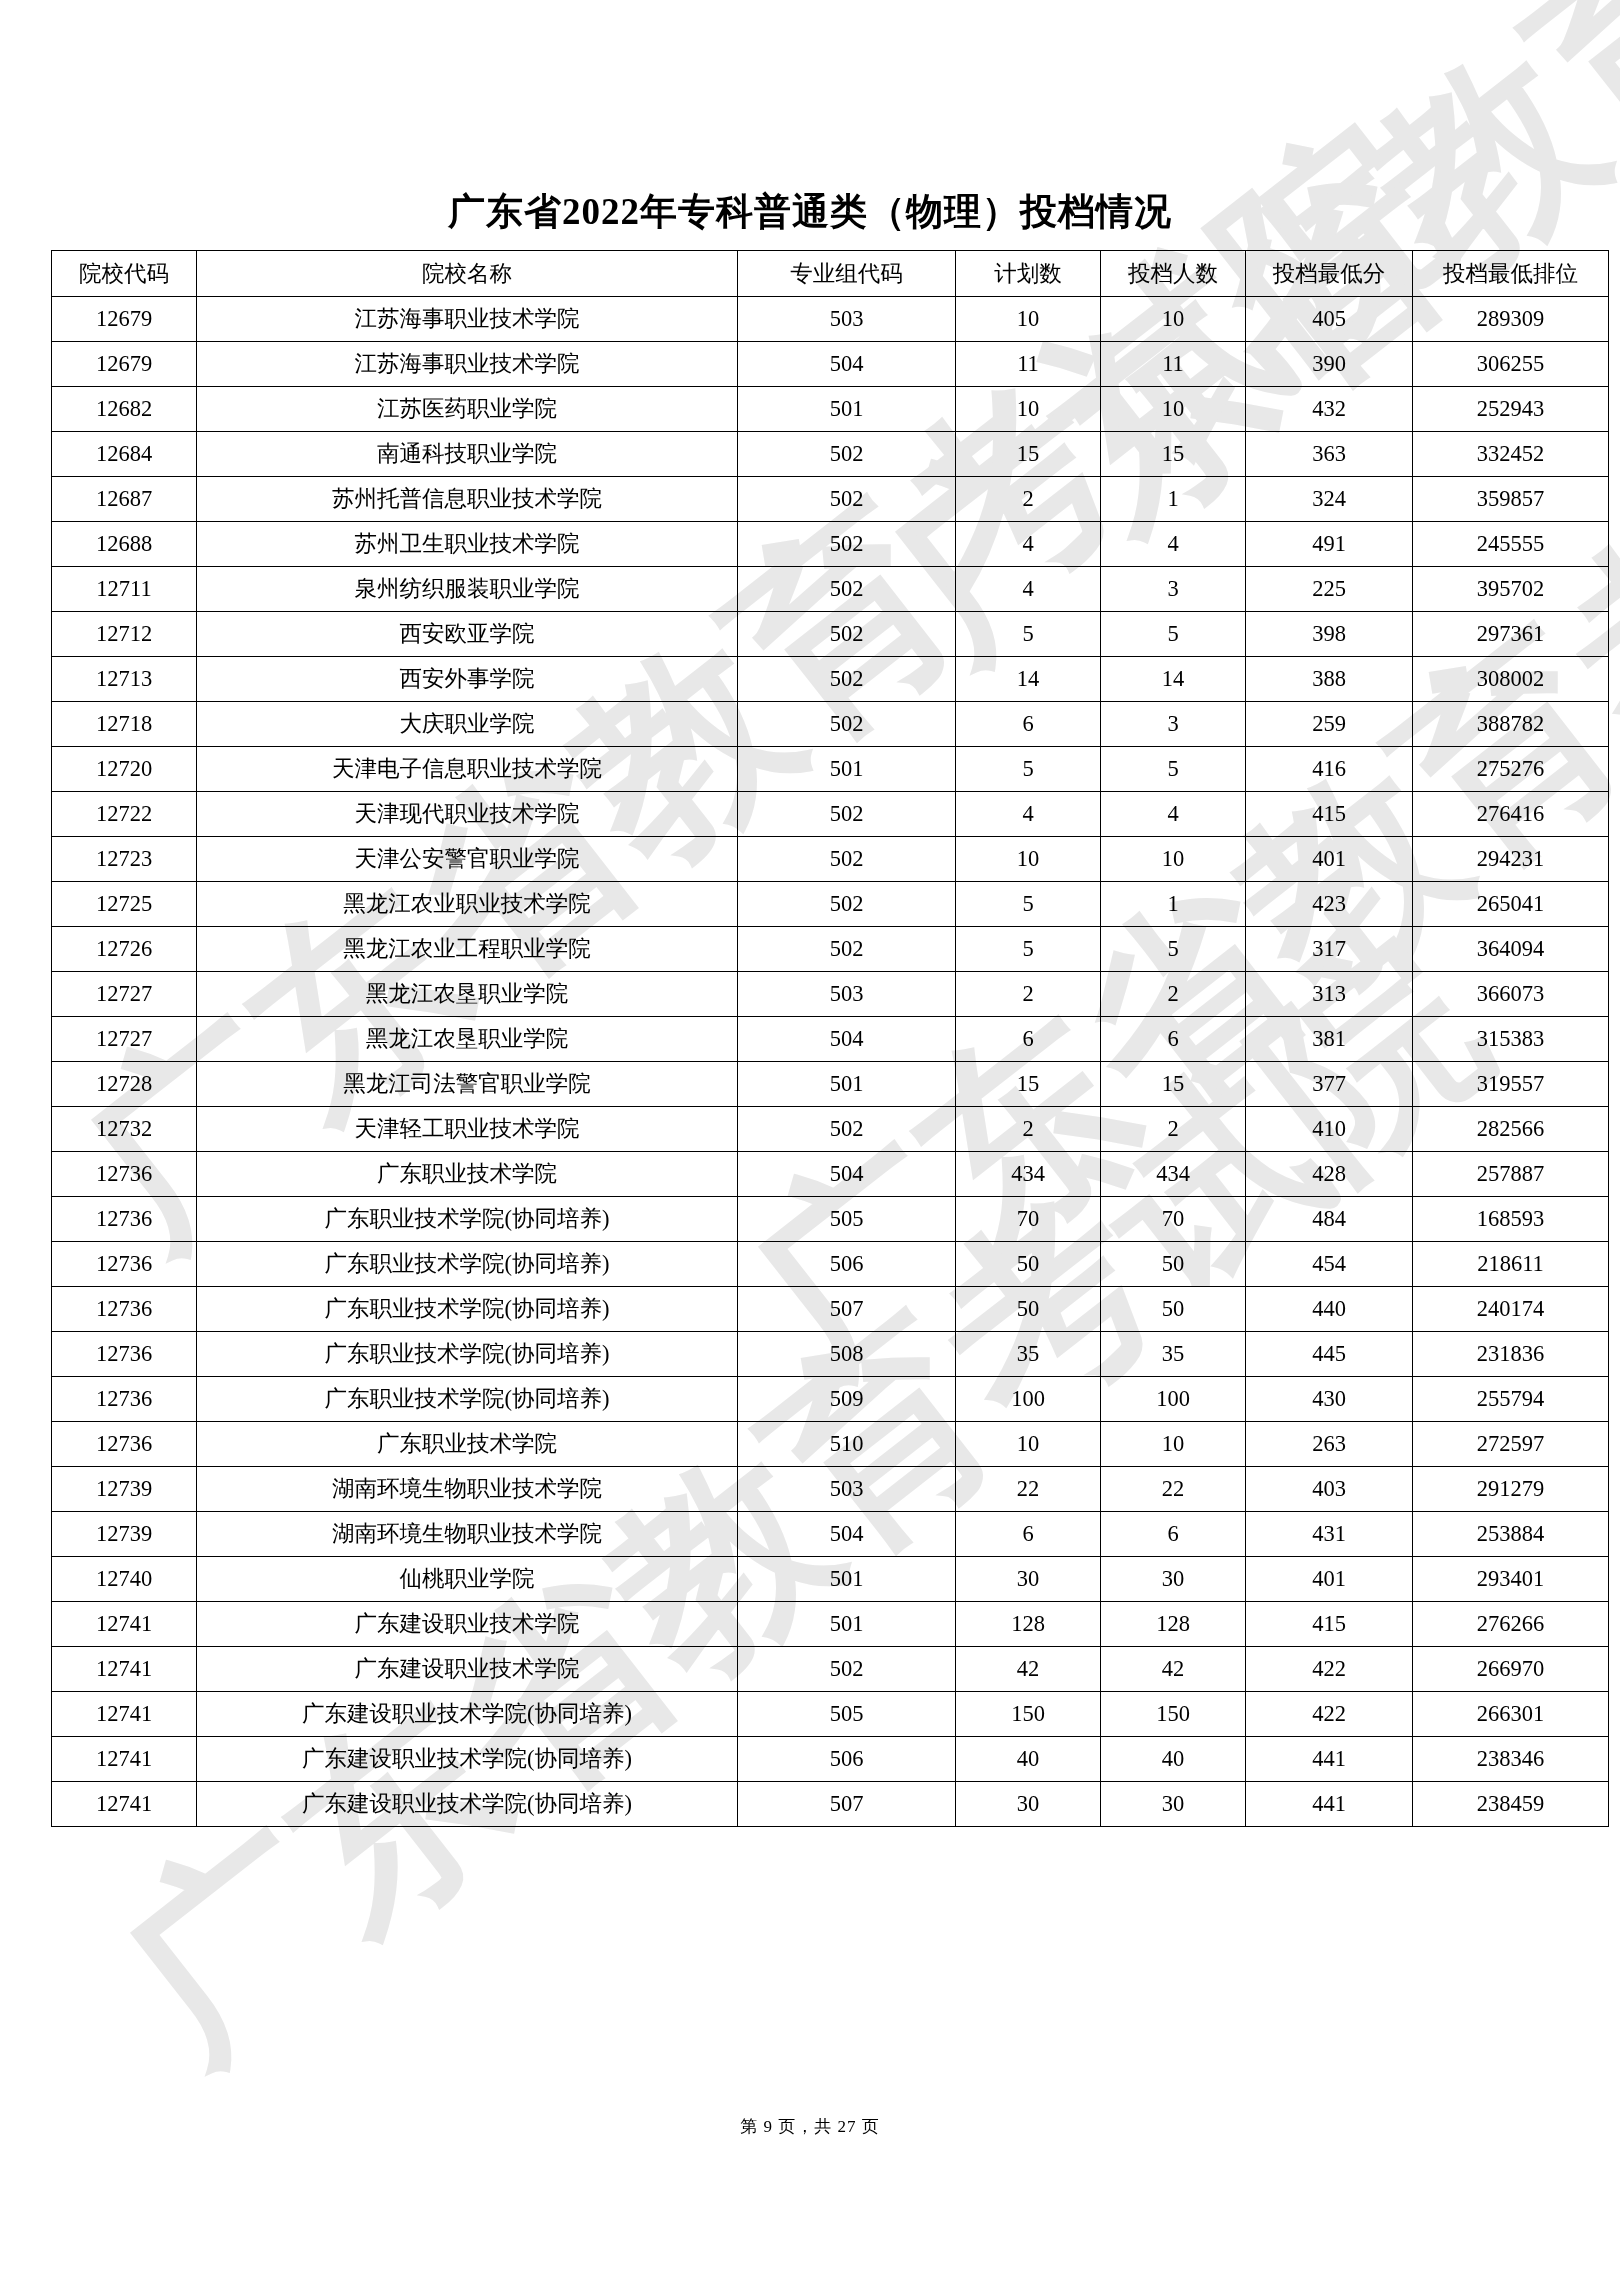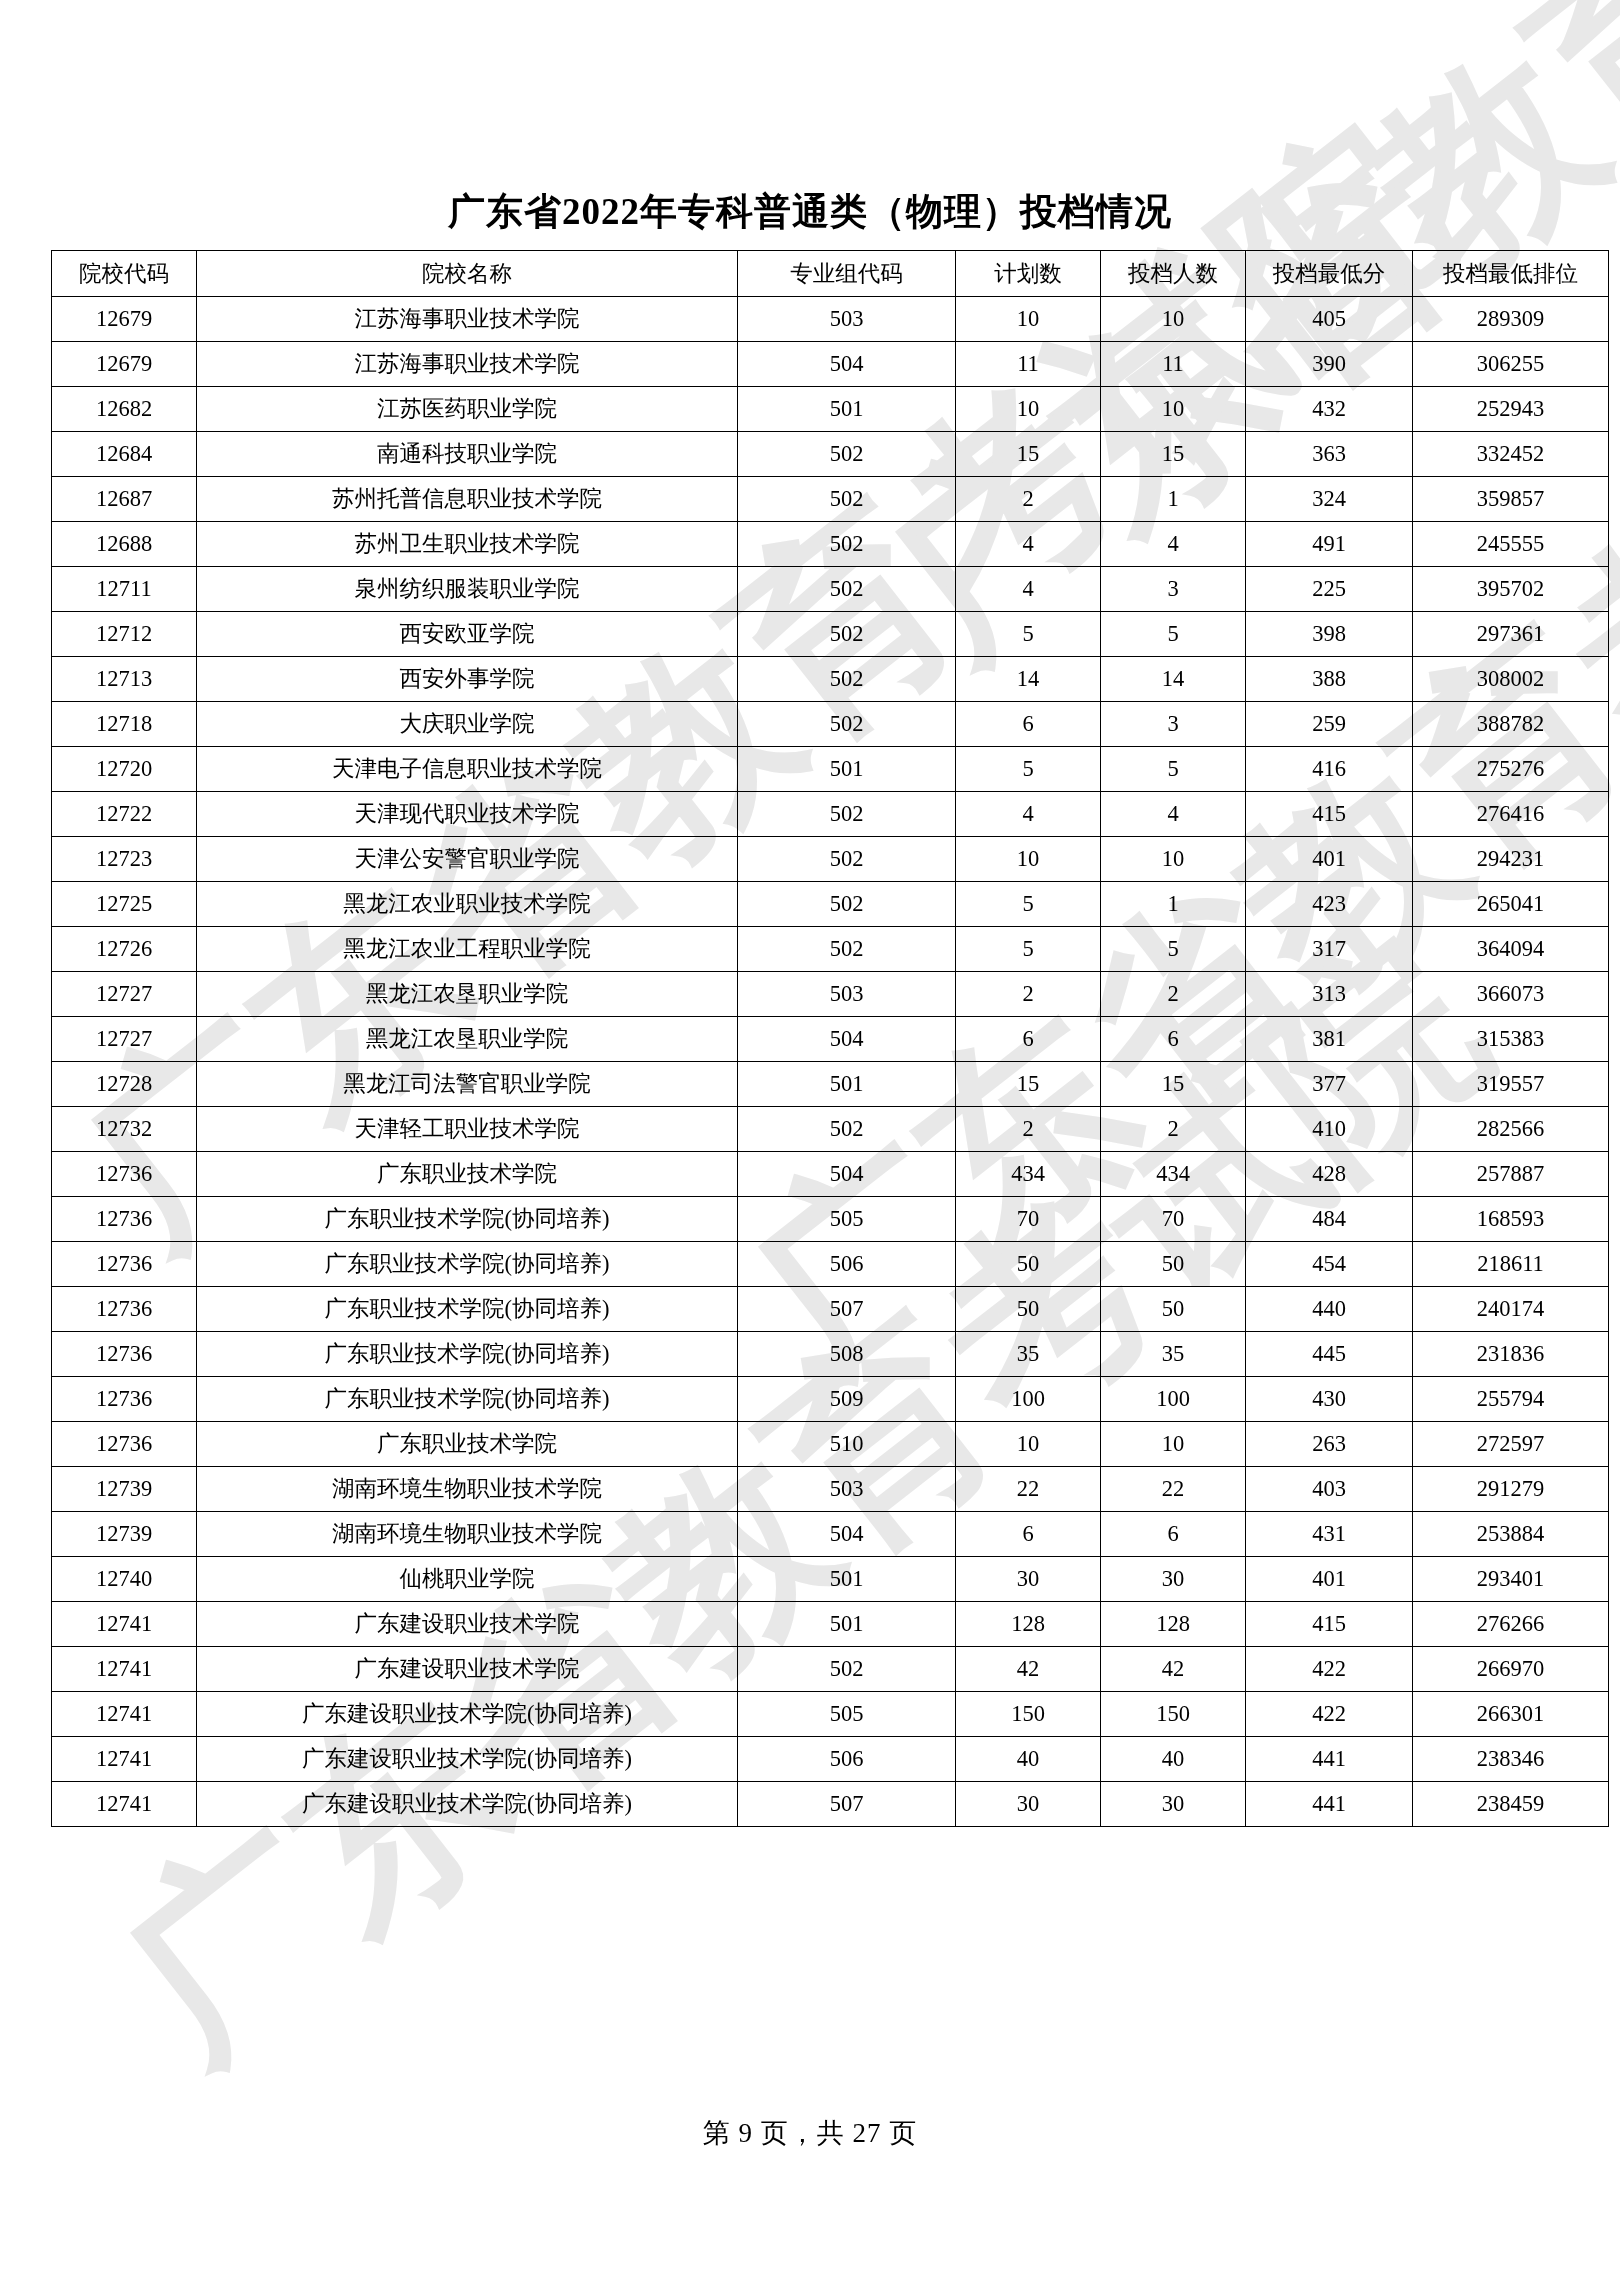--- a/index.html
+++ b/index.html
@@ -94,21 +94,21 @@
   .cell-num {
     font-family: "Liberation Serif", "DejaVu Serif", serif;
   }
 
   #footer {
     position: absolute;
     top: 2115px;
     left: 0;
     width: 100%;
     text-align: center;
-    font-size: 27px;
+    font-size: 17px;
     letter-spacing: 1px;
     z-index: 1;
   }
 </style>
 </head>
 <body>
 
 <div id="watermark-layer">
   <div class="wm" style="left: 745px; top: -39px; font-size: 206px; transform: rotate(-38deg);">广东省教育考试院</div>
   <div class="wm" style="left: -59px; top: 549px; font-size: 206px; transform: rotate(-38deg);">广东省教育考试院</div>

